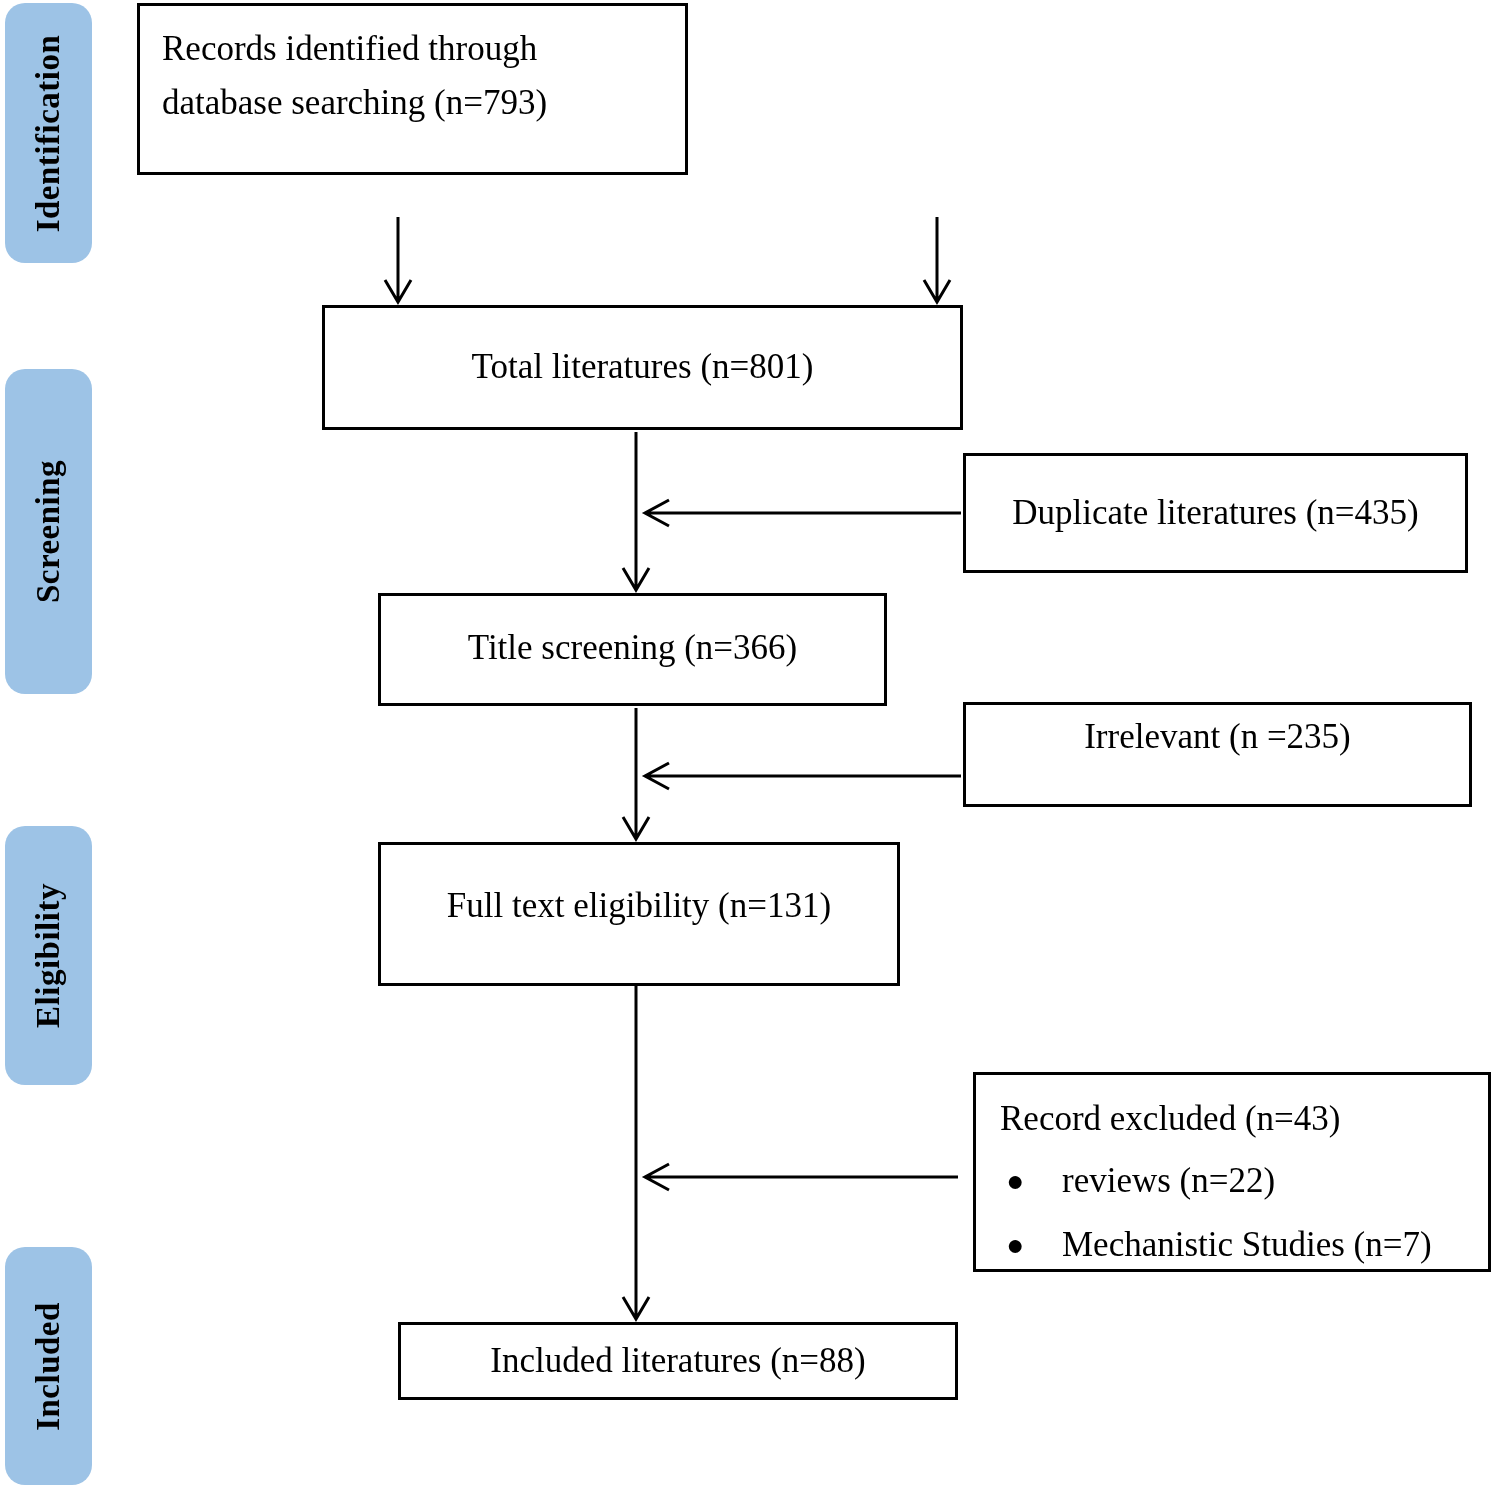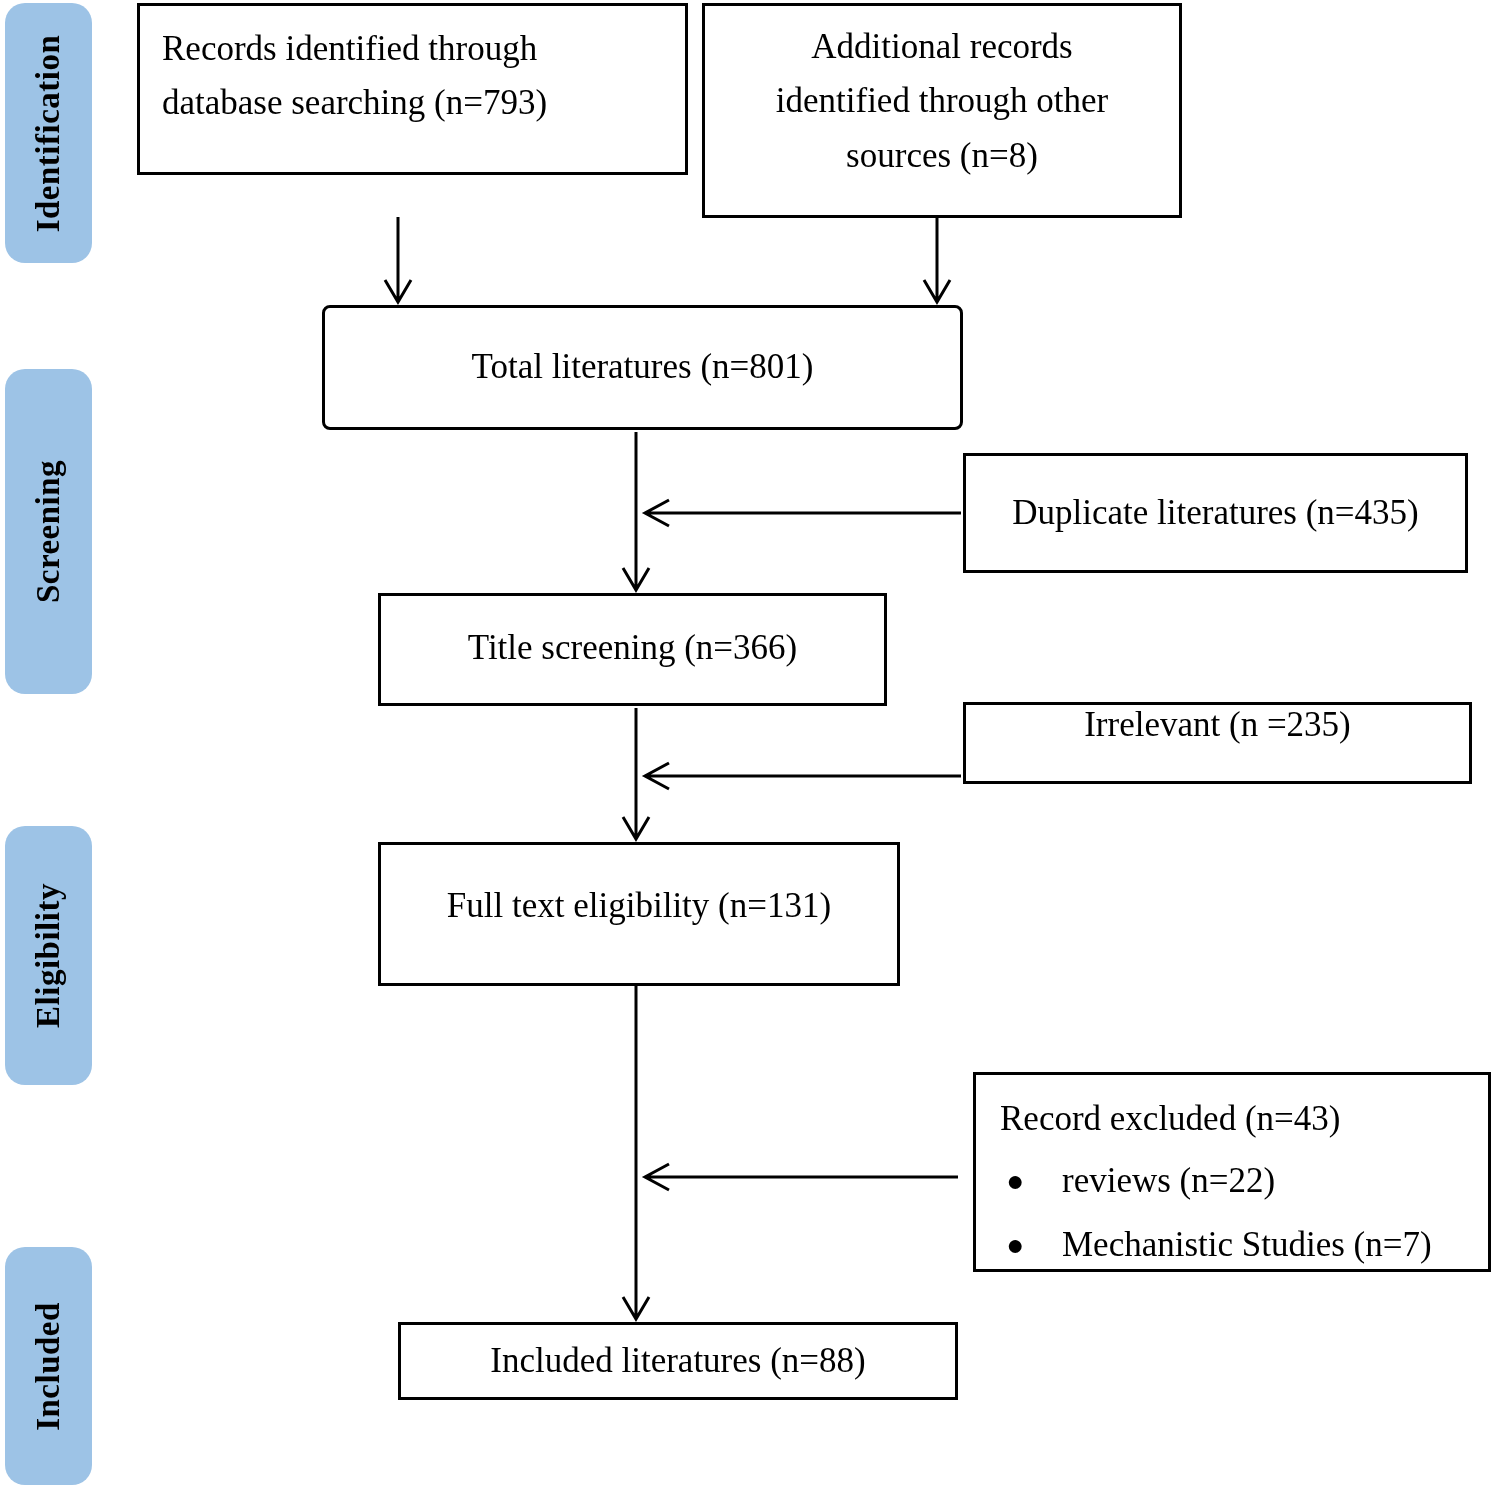--- a/index.html
+++ b/index.html
@@ -51,24 +51,24 @@
   }
   .box-records-db {
     left: 137px; top: 3px; width: 551px; height: 172px;
     align-items: flex-start; justify-content: flex-start;
     text-align: left; padding: 16px 22px;
   }
   .box-additional {
     left: 702px; top: 3px; width: 480px; height: 215px;
     align-items: flex-start; padding: 14px 44px;
   }
-  .box-total       { left: 322px; top: 305px;  width: 641px; height: 125px; border-radius: 8px; }
+  .box-total       { left: 322px; top: 305px;  width: 641px; height: 125px; }
   .box-duplicate   { left: 963px; top: 453px;  width: 505px; height: 120px; }
   .box-title       { left: 378px; top: 593px;  width: 509px; height: 113px; padding-bottom: 2px; }
-  .box-irrelevant  { left: 963px; top: 702px;  width: 509px; height: 82px; padding-bottom: 35px; }
+  .box-irrelevant  { left: 963px; top: 702px;  width: 509px; height: 105px; padding-bottom: 35px; }
   .box-fulltext    { left: 378px; top: 842px;  width: 522px; height: 144px; padding-bottom: 16px; }
   .box-included    { left: 398px; top: 1322px; width: 560px; height: 78px;  }
   .box-excluded {
     left: 960px; top: 1072px; width: 518px; height: 200px;
     display: block; text-align: left; padding: 14px 10px 0 24px; margin-left: 13px;
   }
   .box-excluded .heading { line-height: 60px; }
   .box-excluded ul { list-style: none; margin: 0; padding: 0; }
   .box-excluded li {
     position: relative;
@@ -118,23 +118,20 @@
 
     <path d="M636 975 V1318 M623 1297 L636 1319 L649 1297"></path>
 
     <path d="M958 1177 H646 M669 1164 L645 1177 L669 1190"></path>
   </svg>
 
   <div class="fbox box-records-db">
     <span>Records identified through database searching (n=793)</span>
   </div>
 
-  <div class="fbox box-additional">
-    <span>Additional records identified through other sources (n=8)</span>
-  </div>
 
   <div class="fbox box-total">
     <span>Total literatures (n=801)</span>
   </div>
 
   <div class="fbox box-duplicate">
     <span>Duplicate literatures (n=435)</span>
   </div>
 
   <div class="fbox box-title">

